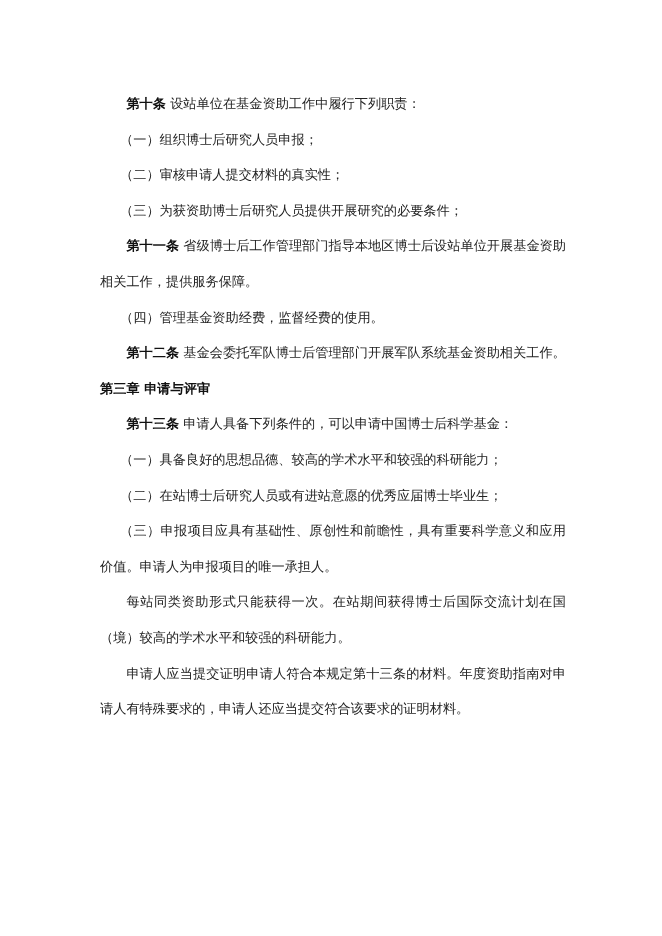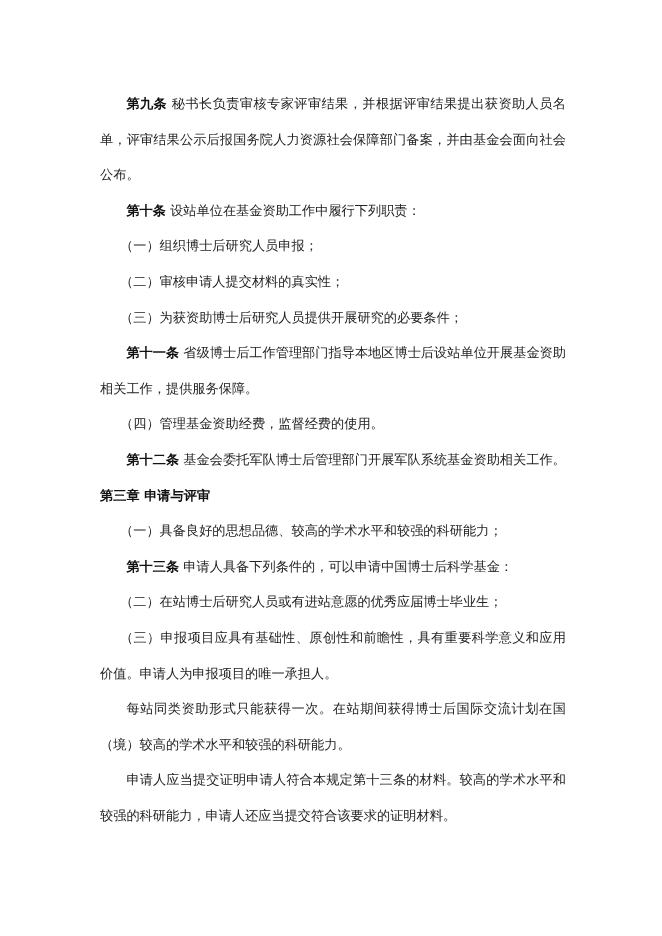--- a/index.html
+++ b/index.html
@@ -8,30 +8,29 @@
   .page { position: absolute; left: 100px; top: 86px; width: 466px; }
   .p { font-size: 13.2px; line-height: 35.6px; margin: 0; text-align: justify; letter-spacing: 0; white-space: normal; }
   .indent { text-indent: 26.4px; }
   .b { font-weight: bold; color: #111111; }
   .chapter { text-align: left; font-weight: bold; font-size: 13.2px; line-height: 35.6px; margin: 0; color: #111111; }
 </style>
 </head>
 <body>
 
 <div class="page">
-  <p class="p indent"><span class="b">第九条</span><span> 秘书长负责审核专家评审结果，并根据评审结果提出获资助人员名单，评审结果公示后报国务院人力资源社会保障部门备案，并由基金会面向社会公布。</span></p>
   <p class="p indent"><span class="b">第十条</span><span> 设站单位在基金资助工作中履行下列职责：</span></p>
   <p class="p indent" style="text-indent:20px">（一）组织博士后研究人员申报；</p>
   <p class="p indent" style="text-indent:20px">（二）审核申请人提交材料的真实性；</p>
   <p class="p indent" style="text-indent:20px">（三）为获资助博士后研究人员提供开展研究的必要条件；</p>
   <p class="p indent"><span class="b">第十一条</span><span> 省级博士后工作管理部门指导本地区博士后设站单位开展基金资助相关工作，提供服务保障。</span></p>
   <p class="p indent" style="text-indent:20px">（四）管理基金资助经费，监督经费的使用。</p>
   <p class="p indent"><span class="b">第十二条</span><span> 基金会委托军队博士后管理部门开展军队系统基金资助相关工作。</span></p>
 
   <p class="chapter">第三章  申请与评审</p>
 
+  <p class="p indent"><span class="b">第十三条</span><span> 申请人具备下列条件的，可以申请中国博士后科学基金：</span></p>
   <p class="p indent" style="text-indent:20px">（一）具备良好的思想品德、较高的学术水平和较强的科研能力；</p>
-  <p class="p indent"><span class="b">第十三条</span><span> 申请人具备下列条件的，可以申请中国博士后科学基金：</span></p>
   <p class="p indent" style="text-indent:20px">（二）在站博士后研究人员或有进站意愿的优秀应届博士毕业生；</p>
   <p class="p indent" style="text-indent:20px">（三）申报项目应具有基础性、原创性和前瞻性，具有重要科学意义和应用价值。申请人为申报项目的唯一承担人。</p>
   <p class="p indent">每站同类资助形式只能获得一次。在站期间获得博士后国际交流计划在国（境）较高的学术水平和较强的科研能力。</p>
-  <p class="p indent">申请人应当提交证明申请人符合本规定第十三条的材料。较高的学术水平和较强的科研能力，申请人还应当提交符合该要求的证明材料。</p>
+  <p class="p indent">申请人应当提交证明申请人符合本规定第十三条的材料。年度资助指南对申请人有特殊要求的，申请人还应当提交符合该要求的证明材料。</p>
 </div>
 
 </body></html>

